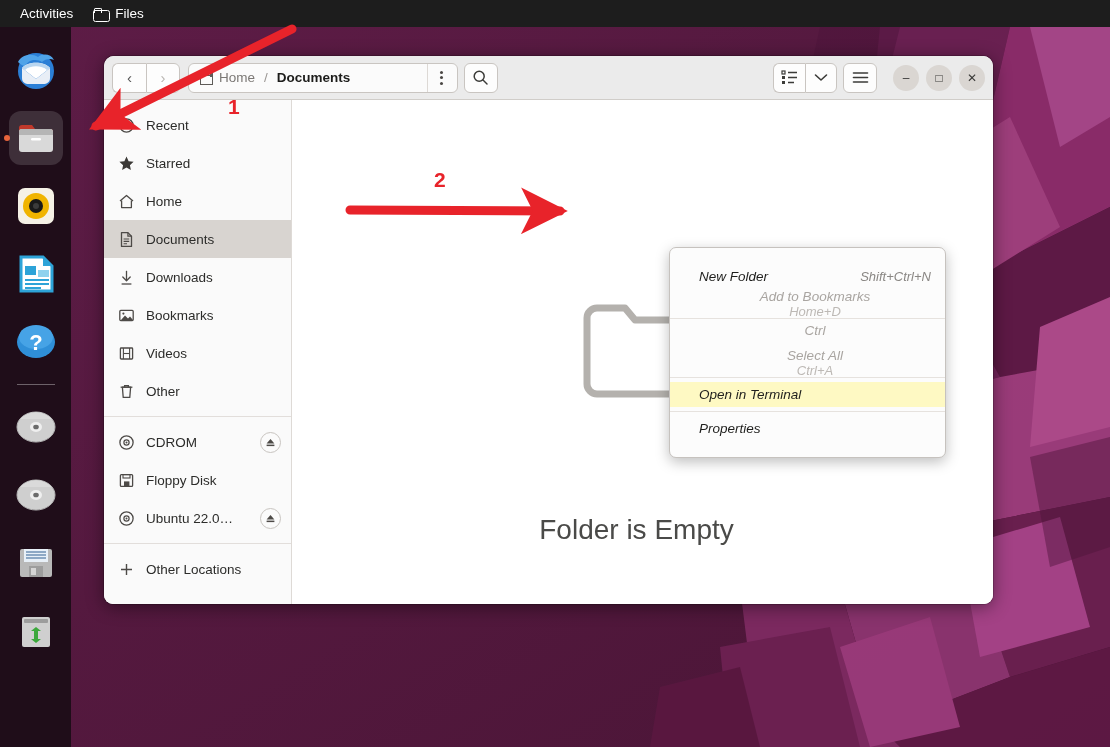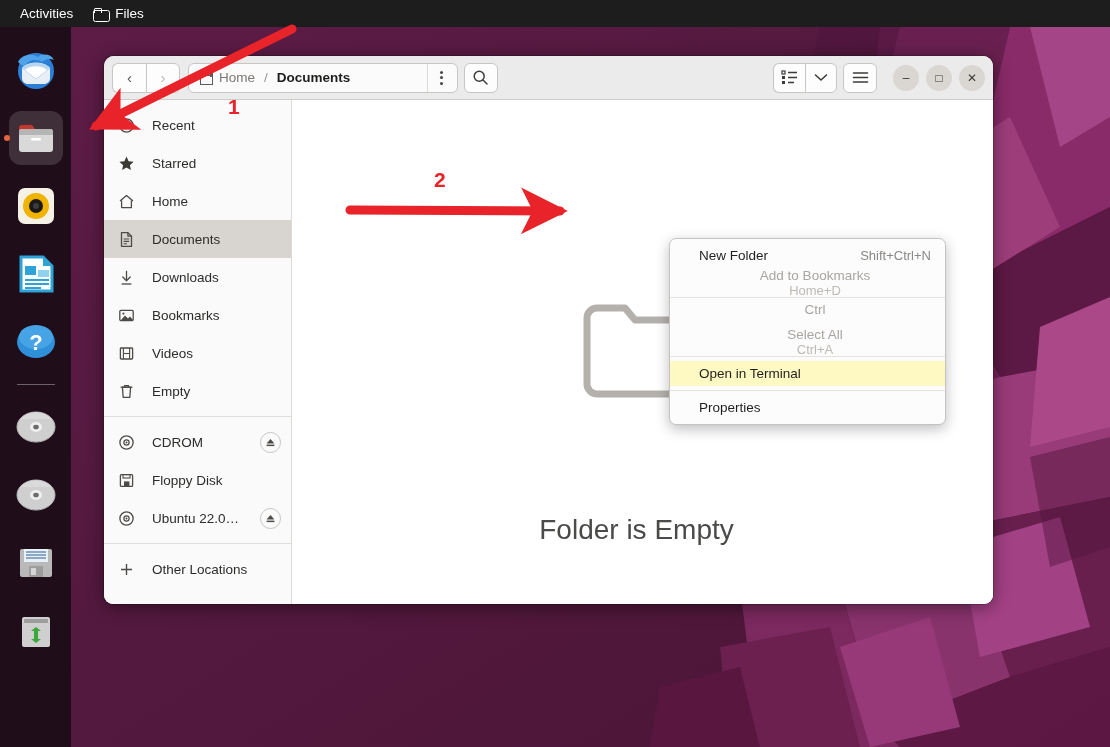--- a/index.html
+++ b/index.html
@@ -130,21 +130,21 @@
   }
 
   
   #wbody { display:flex; height:504px; }
   #sidebar {
     width:188px; background:#fafafa;
     border-right:1px solid #dedad6;
     padding-top:6px; overflow:hidden;
   }
   .side-item {
-    display:flex; align-items:center; gap:17px;
+    display:flex; align-items:center; gap:11px;
     height:38px; padding:0 10px 0 14px; font-size:13.5px; color:#2c2c2a;
     position:relative;
   }
   .side-item.sel { background:#d8d4d0; }
   .side-sep { height:1px; background:#e2dedb; margin:6px 0; }
   .side-icon { width:17px; height:17px; flex:none; color:#4d4a47; }
   .side-label { flex:1; white-space:nowrap; overflow:hidden; text-overflow:ellipsis; }
   .eject {
     width:21px; height:21px; border:1px solid #c8c4c0; border-radius:50%;
     display:flex; align-items:center; justify-content:center; flex:none;
@@ -158,24 +158,24 @@
     position:absolute; left:50%; top:198px; transform:translateX(-50%);
     width:132px; height:108px;
   }
   #empty-label {
     position:absolute; left:0; right:12px; top:414px;
     text-align:center; font-size:28px; color:#4a4a48; font-weight:300;
   }
 
   
   #ctxmenu {
-    position:absolute; left:565px; top:182px; width:277px;
+    position:absolute; left:565px; top:191px; width:277px;
     background:#fcfcfc; border:1px solid #c6c2be; border-radius:7px;
     box-shadow:0 4px 14px rgba(0,0,0,0.26);
-    padding:4px 0; z-index:40; overflow:hidden;
+    padding:16px 0; z-index:40; overflow:hidden;font-style:italic;
   }
   .mi {
     display:flex; align-items:center; justify-content:space-between;
     height:25px; padding:0 14px 0 29px; font-size:13.5px; color:#1f1f1d;
   }
   .mi.disabled { color:#a9a5a1;flex-direction:column; }
   .mi .accel { color:#8a8784; font-size:13px; }
   .mi.disabled .accel { color:#bdb9b5; }
   .mi-sep { height:1px; background:#e6e2de; margin:4px 0; }
   .mi.hl { background:#fef9c3; }
@@ -478,21 +478,21 @@
         </svg>
         <span class="side-label">Videos</span>
       </div>
 
       <div class="side-item">
         <svg class="side-icon" viewBox="0 0 17 17">
           <line x1="2.6" y1="4.2" x2="14.4" y2="4.2" stroke="#4d4a47" stroke-width="1.3"></line>
           <path d="M4.4 4.2h8.2l-0.8 10.2H5.2z" fill="none" stroke="#4d4a47" stroke-width="1.3" stroke-linejoin="round"></path>
           <path d="M6.6 4.2V2.6h3.8v1.6" fill="none" stroke="#4d4a47" stroke-width="1.3"></path>
         </svg>
-        <span class="side-label">Empty</span>
+        <span class="side-label">Other</span>
       </div>
 
       <div class="side-sep"></div>
 
       <div class="side-item">
         <svg class="side-icon" viewBox="0 0 17 17">
           <circle cx="8.5" cy="8.5" r="6.6" fill="none" stroke="#4d4a47" stroke-width="1.3"></circle>
           <circle cx="8.5" cy="8.5" r="2.6" fill="none" stroke="#4d4a47" stroke-width="1.2"></circle>
           <circle cx="8.5" cy="8.5" r="1" fill="#4d4a47"></circle>
         </svg>

